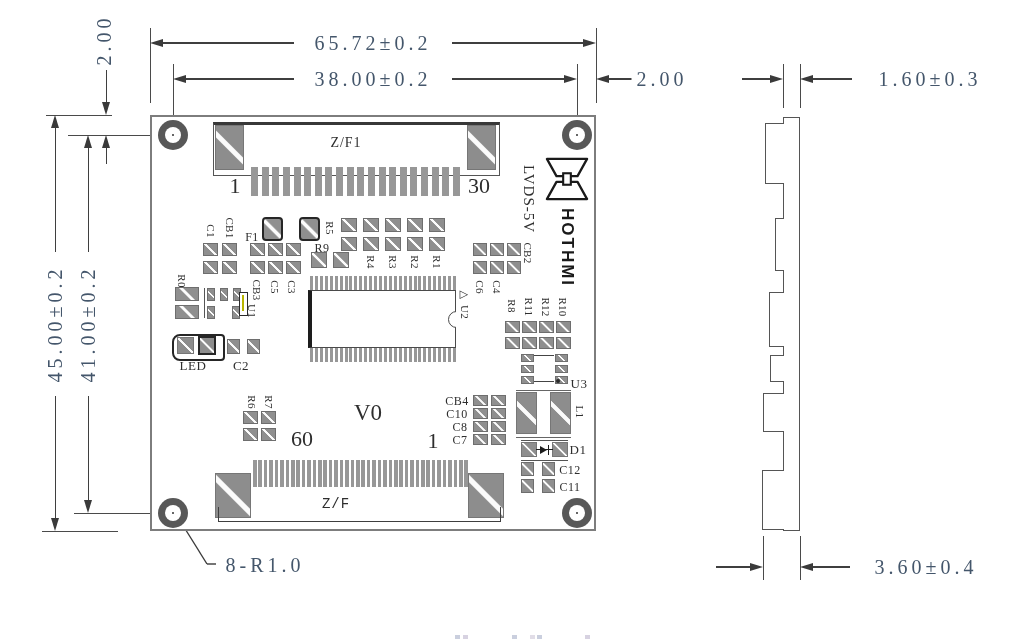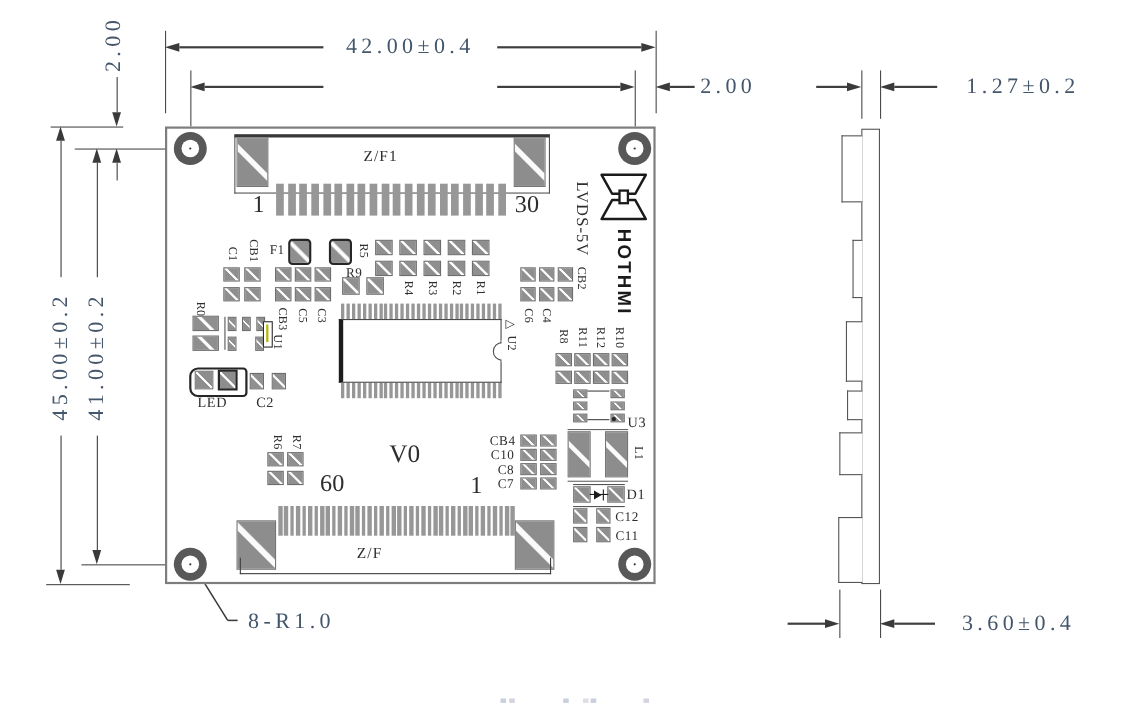--- a/index.html
+++ b/index.html
@@ -50,26 +50,27 @@
 
 <div class="canvas">
 
   <div class="vl ext" style="left:150px;top:28px;height:75px;"></div>
   <div class="vl ext" style="left:596px;top:28px;height:75px;"></div>
   <div class="vl ext" style="left:173px;top:64px;height:56px;"></div>
   <div class="vl ext" style="left:577px;top:64px;height:56px;"></div>
 
   <div class="ar ar-l" style="left:150px;top:39px;"></div>
   <div class="hl" style="left:163px;top:42.4px;width:131px;"></div>
-  <span class="ct dimtext" style="left:373px;top:43px;">42.00±0.4</span>
+  <span class="ct dimtext" style="left:373px;top:43px;">65.72±0.2</span>
   <div class="hl" style="left:452px;top:42.4px;width:131px;"></div>
   <div class="ar ar-r" style="left:583px;top:39px;"></div>
 
   <div class="ar ar-l" style="left:173px;top:75px;"></div>
   <div class="hl" style="left:186px;top:78.4px;width:108px;"></div>
+  <span class="ct dimtext" style="left:373px;top:79px;">38.00±0.2</span>
   <div class="hl" style="left:452px;top:78.4px;width:112px;"></div>
   <div class="ar ar-r" style="left:564px;top:75px;"></div>
 
   <div class="ar ar-l" style="left:596px;top:75px;"></div>
   <div class="hl" style="left:609px;top:78.4px;width:28px;"></div>
   <span class="ct dimtext" style="left:662px;top:79px;">2.00</span>
 
   <span class="ct dimtext rot-ccw" style="left:104px;top:40px;">2.00</span>
   <div class="vl" style="left:105.5px;top:70px;height:32px;"></div>
   <div class="ar ar-d" style="left:101.5px;top:102px;"></div>
@@ -150,21 +151,21 @@
 
   <span class="ct silk11 rot-cw" style="left:211px;top:231px;">C1</span>
   <span class="ct silk11 rot-cw" style="left:230px;top:228px;">CB1</span>
   <div class="padgrid" style="left:203px;top:243px;">
       <div class="pad" style="left: 0px; top: 0px; width: 15px; height: 13px;"></div>
       <div class="pad" style="left: 19px; top: 0px; width: 15px; height: 13px;"></div>
       <div class="pad" style="left: 0px; top: 18px; width: 15px; height: 13px;"></div>
       <div class="pad" style="left: 19px; top: 18px; width: 15px; height: 13px;"></div>
     </div>
 
-  <span class="ct silk" style="left:252px;top:227px;text-align:right;">F1</span>
+  <span class="ct silk" style="left:252px;top:237px;text-align:right;">F1</span>
   <div class="fusebox" style="left:262px;top:217px;width:21px;height:24px;"></div>
   <div class="fusebox" style="left:299px;top:217px;width:21px;height:24px;"></div>
 
   <span class="ct silk11 rot-cw" style="left:330px;top:228px;">R5</span>
   <span class="ct silk" style="left:322px;top:248px;">R9</span>
   <div class="padgrid" style="left:341px;top:218px;">
       <div class="pad" style="left: 0px; top: 0px; width: 16px; height: 14px;"></div>
       <div class="pad" style="left: 22px; top: 0px; width: 16px; height: 14px;"></div>
       <div class="pad" style="left: 44px; top: 0px; width: 16px; height: 14px;"></div>
       <div class="pad" style="left: 66px; top: 0px; width: 16px; height: 14px;"></div>
@@ -427,40 +428,40 @@
       <div class="pin" style="left: 178.88px; width: 3.6px;"></div>
       <div class="pin" style="left: 184.3px; width: 3.6px;"></div>
       <div class="pin" style="left: 189.72px; width: 3.6px;"></div>
       <div class="pin" style="left: 195.14px; width: 3.6px;"></div>
       <div class="pin" style="left: 200.56px; width: 3.6px;"></div>
       <div class="pin" style="left: 205.98px; width: 3.6px;"></div>
       <div class="pin" style="left: 211.4px; width: 3.6px;"></div>
     </div>
   <div class="bigpad" style="left:215px;top:473px;width:36px;height:45px;"></div>
   <div class="bigpad" style="left:468px;top:473px;width:36px;height:45px;"></div>
-  <span class="ct silk14" style="left:336px;top:504px;">Z/F</span>
+  <span class="ct silk14" style="left:336px;top:504px;font-family:Liberation Mono, monospace;">Z/F</span>
   <div class="bracket" style="left:218px;top:507px;width:281px;height:14px;"></div>
 
   <div class="abs" style="left:592px;top:157px;width:132px;height:50px;transform:rotate(90deg);transform-origin:0 0;display:flex;align-items:center;gap:7px;">
     <svg width="44" height="46" viewBox="0 0 46 48">
       <polygon points="2,3 20,13 20,35 2,45" fill="#fff" stroke="#1a1a1a" stroke-width="2.4" stroke-linejoin="round"></polygon>
       <polygon points="44,3 26,13 26,35 44,45" fill="#fff" stroke="#1a1a1a" stroke-width="2.4" stroke-linejoin="round"></polygon>
       <rect x="17" y="20" width="12" height="8" fill="#fff" stroke="#1a1a1a" stroke-width="2.2"></rect>
     </svg>
     <span style="font-family:'Liberation Sans',sans-serif;font-weight:bold;font-size:17px;letter-spacing:2px;color:#1a1a1a;">HOTHMI</span>
   </div>
   <span class="ct" style="left:528px;top:199px;transform:translate(-50%,-50%) rotate(90deg);font-size:15px;letter-spacing:1px;color:#2e2e2e;">LVDS-5V</span>
 
   <div class="vl ext" style="left:783px;top:64px;height:44px;"></div>
   <div class="vl ext" style="left:800px;top:64px;height:44px;"></div>
   <div class="hl" style="left:742px;top:78.4px;width:28px;"></div>
   <div class="ar ar-r" style="left:770px;top:75px;"></div>
   <div class="ar ar-l" style="left:800px;top:75px;"></div>
   <div class="hl" style="left:813px;top:78.4px;width:39px;"></div>
-  <span class="ct dimtext" style="left:930px;top:79px;">1.27±0.2</span>
+  <span class="ct dimtext" style="left:930px;top:79px;">1.60±0.3</span>
 
   <div class="sideview" style="left:783px;top:117px;width:15px;height:412px;"></div>
   <div class="sidecomp" style="left:765px;top:123px;width:18px;height:59px;"></div>
   <div class="sidecomp" style="left:775px;top:218px;width:8px;height:51px;"></div>
   <div class="sidecomp" style="left:769px;top:292px;width:14px;height:53px;"></div>
   <div class="sidecomp" style="left:770px;top:355px;width:13px;height:25px;"></div>
   <div class="sidecomp" style="left:763px;top:393px;width:20px;height:37px;"></div>
   <div class="sidecomp" style="left:762px;top:470px;width:21px;height:58px;"></div>
 
   <div class="vl ext" style="left:763px;top:536px;height:44px;"></div>

